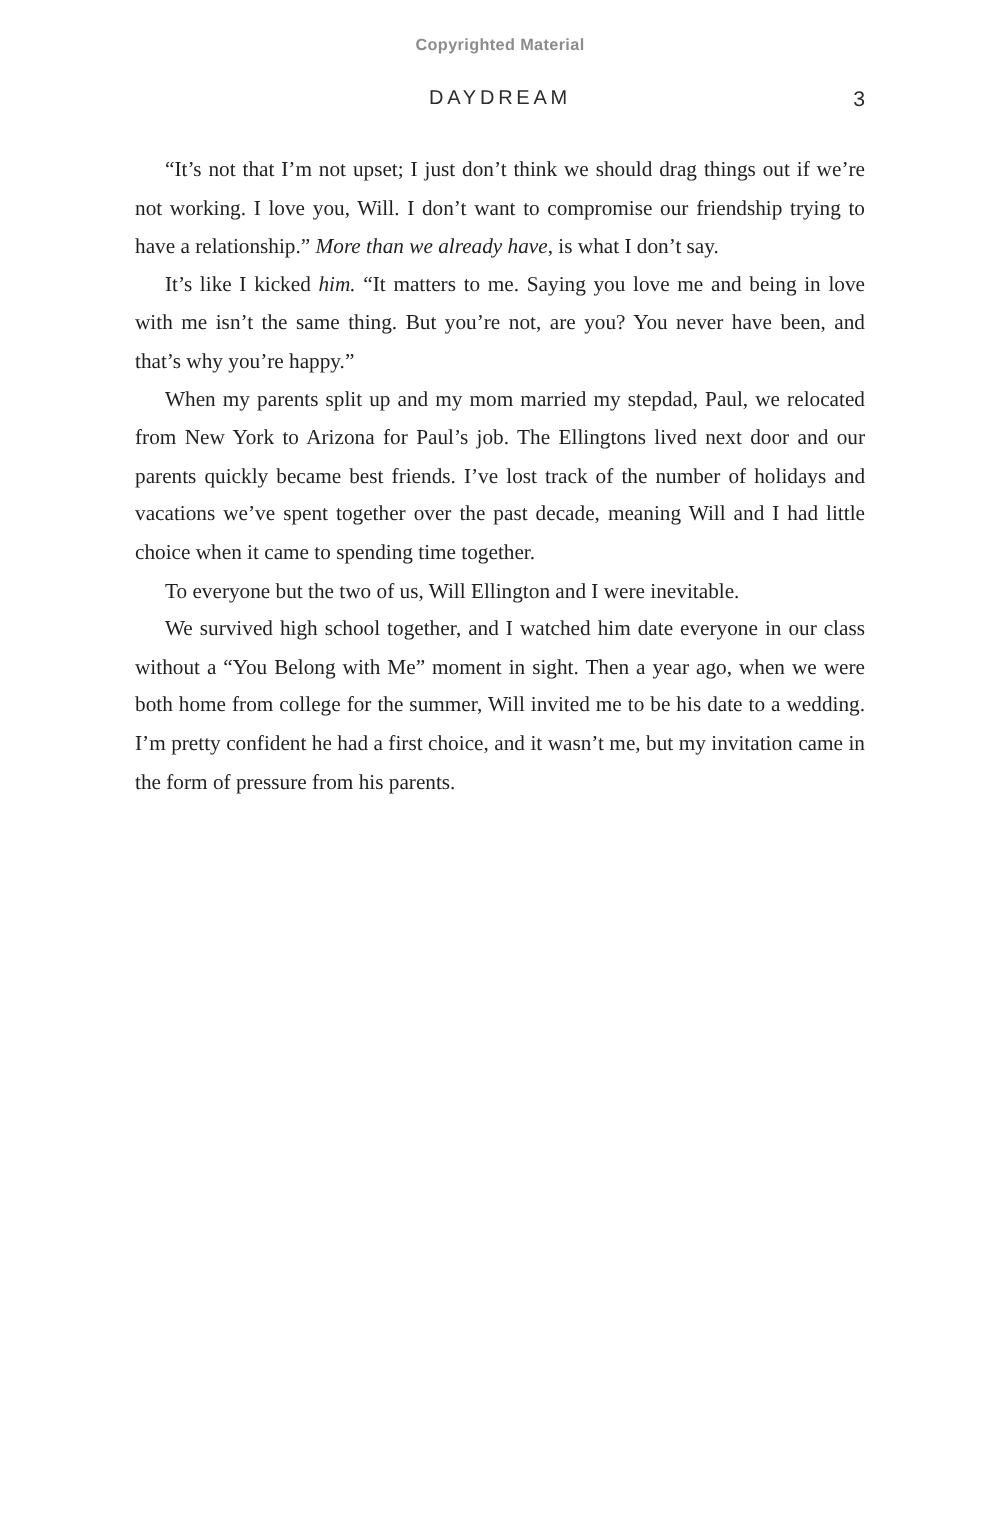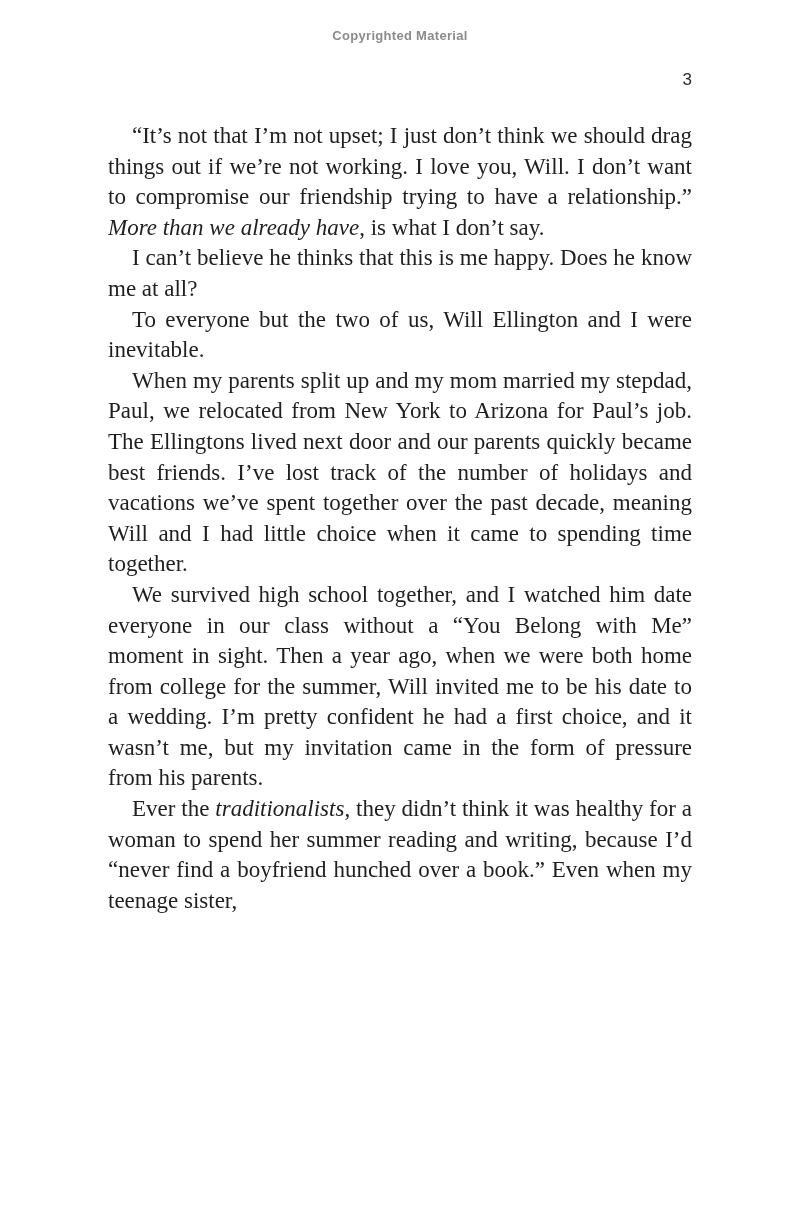--- a/index.html
+++ b/index.html
@@ -55,48 +55,48 @@
     font-size: 17px;
     font-weight: 400;
     color: var(--header-text);
   }
   .body-text {
     position: absolute;
     top: 121px;
     left: 108px;
     width: 584px;
     font-family: "Liberation Serif", serif;
-    font-size: 23px;
+    font-size: 17px;
     line-height: 30.6px;
     color: var(--body-text);
     text-align: justify;
     hyphens: manual;
     -webkit-hyphens: manual;
   }
   .body-text p {
     text-indent: 24px;
     margin: 0;
   }
   .body-text em { font-style: italic; }
 </style>
 </head>
 <body>
 
 <div class="page">
 
   <div class="copyright-note top">Copyrighted Material</div>
 
   <div class="running-header">
+    <span class="head-title">DAYDREAM</span>
     <span class="page-number">3</span>
   </div>
 
   <div class="body-text" id="paragraphs">
       <p><span>“It’s not that I’m not upset; I just don’t think we should drag things out if we’re not working. I love you, Will. I don’t want to com­promise our friendship trying to have a relationship.” </span><em>More than we already have</em><span>, is what I don’t say.</span></p>
-      <p><span>I can’t believe he thinks that this is me happy. Does he know me at all?</span></p>
+      <p><span>It’s like I kicked </span><em>him.</em><span> “It matters to me. Saying you love me and being in love with me isn’t the same thing. But you’re not, are you? You never have been, and that’s why you’re happy.”</span></p>
+      <p><span>When my parents split up and my mom married my stepdad, Paul, we relocated from New York to Arizona for Paul’s job. The Ellingtons lived next door and our parents quickly became best friends. I’ve lost track of the number of holidays and vacations we’ve spent together over the past decade, meaning Will and I had little choice when it came to spending time together.</span></p>
       <p><span>To everyone but the two of us, Will Ellington and I were inevitable.</span></p>
-      <p><span>When my parents split up and my mom married my stepdad, Paul, we relocated from New York to Arizona for Paul’s job. The Ellingtons lived next door and our parents quickly became best friends. I’ve lost track of the number of holidays and vacations we’ve spent together over the past decade, meaning Will and I had little choice when it came to spending time together.</span></p>
       <p><span>We survived high school together, and I watched him date every­one in our class without a “You Belong with Me” moment in sight. Then a year ago, when we were both home from college for the sum­mer, Will invited me to be his date to a wedding. I’m pretty confident he had a first choice, and it wasn’t me, but my invitation came in the form of pressure from his parents.</span></p>
-      <p><span>Ever the </span><em>traditionalists</em><span>, they didn’t think it was healthy for a woman to spend her summer reading and writing, because I’d “never find a boyfriend hunched over a book.” Even when my teenage sister,</span></p>
     </div>
 
   <div class="copyright-note bottom">Copyrighted Material</div>
 
 </div>
 
 </body></html>

